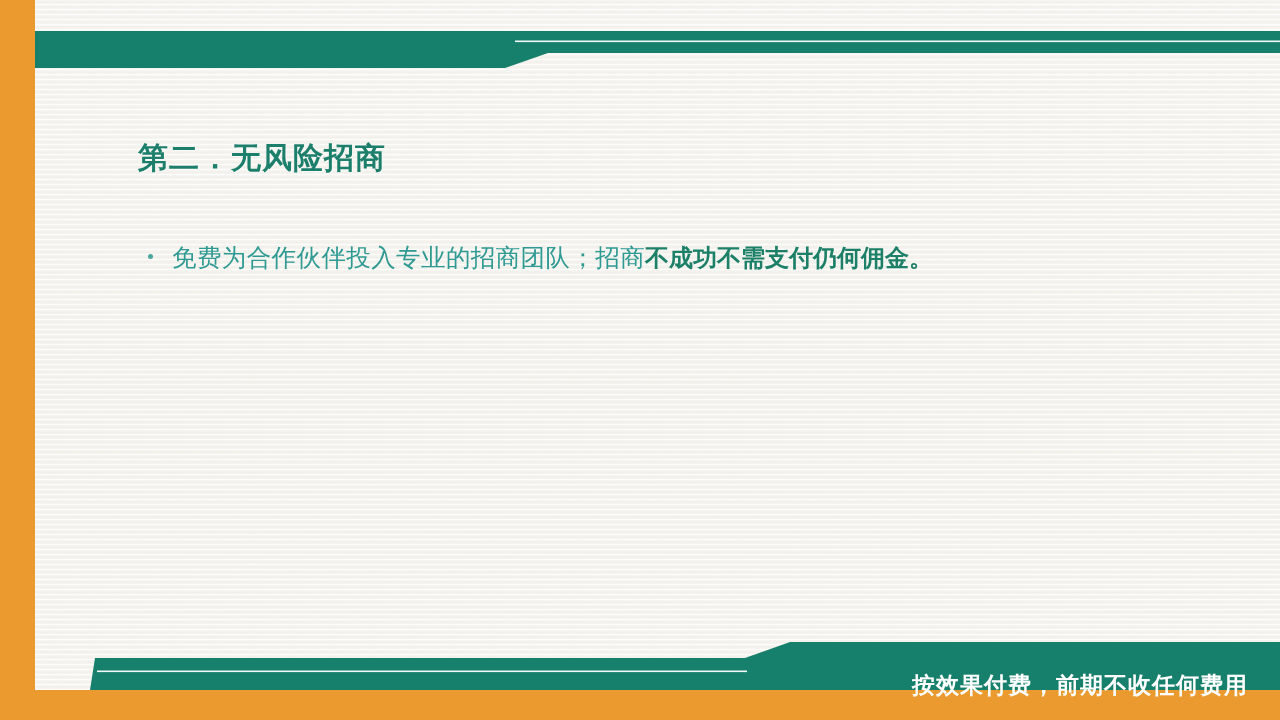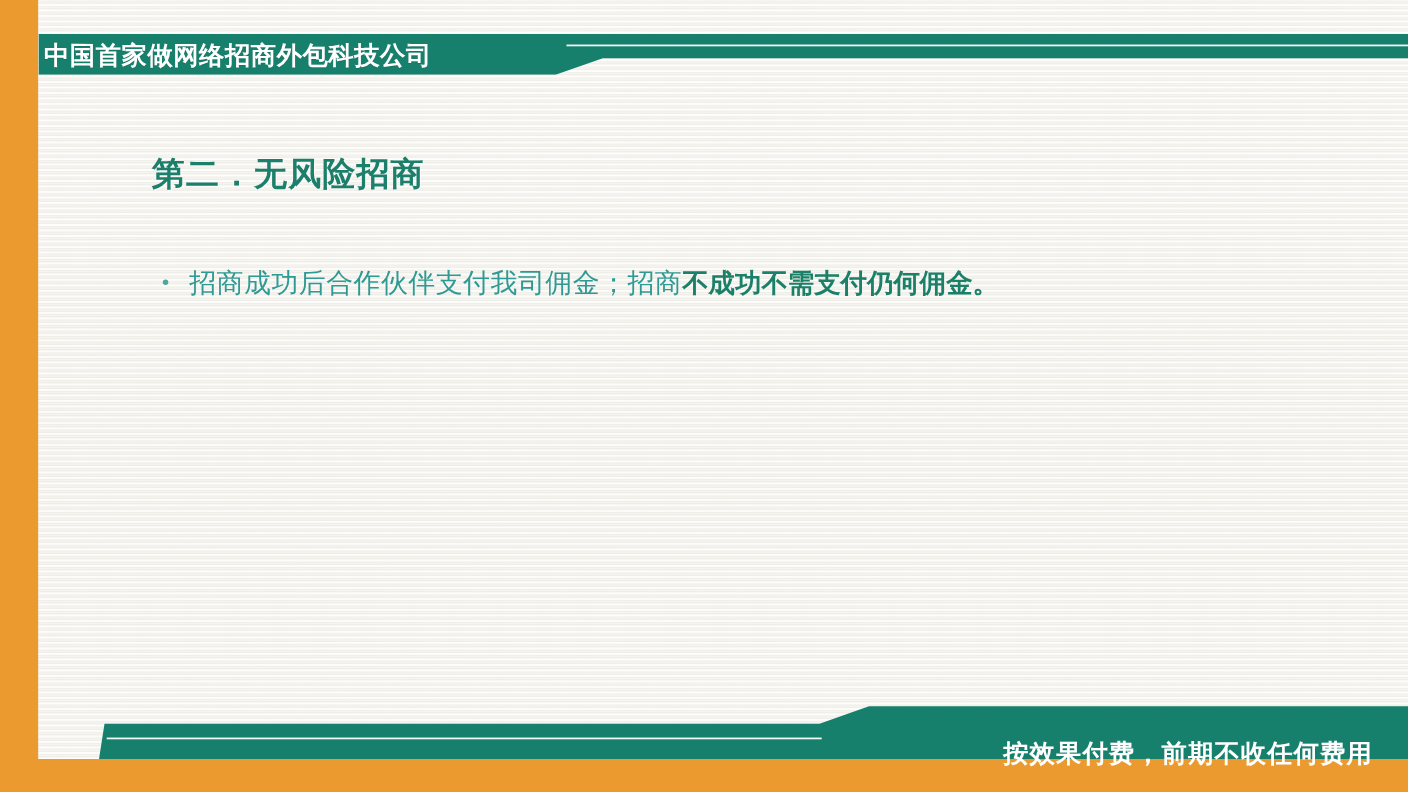--- a/index.html
+++ b/index.html
@@ -152,30 +152,29 @@
 
   <div id="header-band">
     <svg class="hdr-svg" width="1245" height="37" viewBox="0 0 1245 37" xmlns="http://www.w3.org/2000/svg">
 
       <path d="M0,0 L1245,0 L1245,22 L513,22 L470,37 L0,37 Z" fill="#17806c"></path>
 
       <rect x="480" y="9.5" width="765" height="1.6" fill="#ffffff" opacity="0.95"></rect>
     </svg>
   </div>
 
-  <div id="header-title">中国首家做网络招商外包科技公司</div>
 
   <div id="body-title">第二．无风险招商</div>
 
   <div id="bullets">
 
 
     <div class="bullet">
       <span class="dot"></span>
-      <span>招商成功后合作伙伴支付我司佣金；招商</span><span class="bold-green">不成功不需支付仍何佣金。</span>
+      <span>免费为合作伙伴投入专业的招商团队；招商</span><span class="bold-green">不成功不需支付仍何佣金。</span>
     </div>
 
 
   </div>
 
   <div id="footer-band">
     <svg class="ftr-svg" width="1245" height="62" viewBox="0 0 1245 62" xmlns="http://www.w3.org/2000/svg">
       <path d="M60,30 L710,30 L755,14 L1245,14 L1245,62 L55,62 Z" fill="#17806c"></path>
       <rect x="62" y="42.5" width="650" height="1.6" fill="#ffffff" opacity="0.95"></rect>
     </svg>

